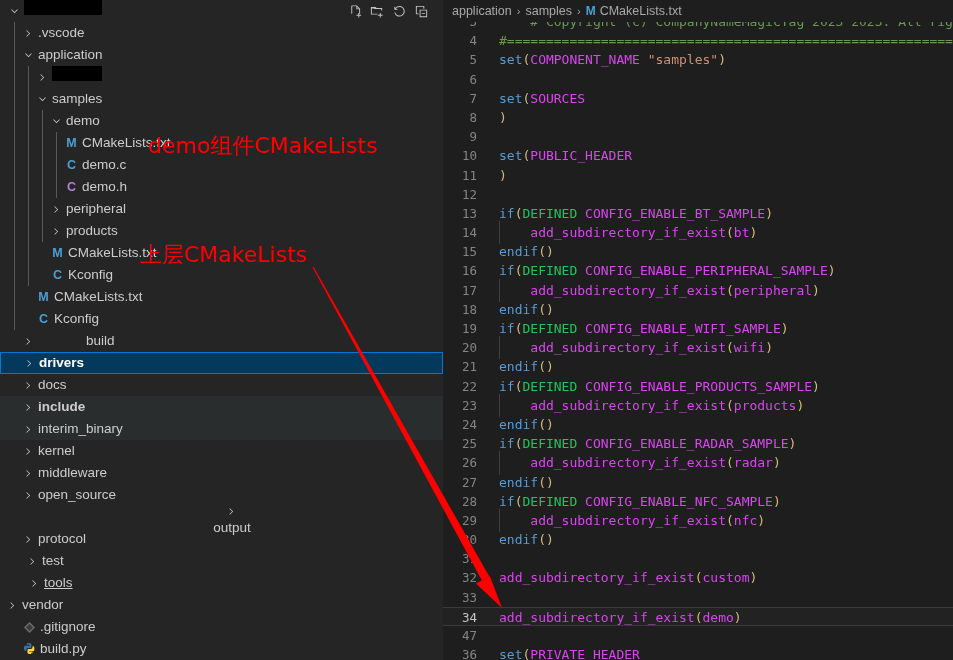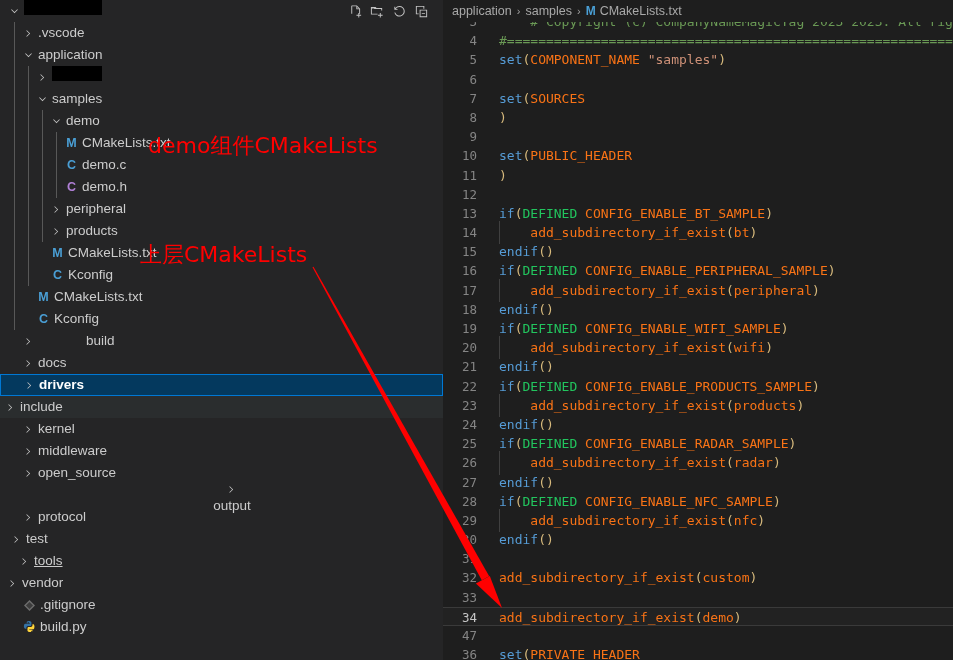--- a/index.html
+++ b/index.html
@@ -127,21 +127,21 @@
   .ind{
     display:inline-block;position:relative;
   }
   .ind::before{
     content:"";position:absolute;left:0;top:-2px;bottom:-2px;width:1px;background:#404040;
   }
   
   .k{color:#569cd6;}      
   .p{color:#d7ba7d;}      
   .v{color:#22c55e;}      
-  .id{color:#f97316;}     
+  .id{color:#d946ef;}     
   .s{color:#ce9178;}      
   .cm{color:#6a9955;}     
 
   
   .anno{
     position:absolute;
     color:#ff0000;
     font-family:"DejaVu Sans","Liberation Sans",sans-serif;
     font-size:22px;
     white-space:nowrap;
@@ -275,44 +275,52 @@
           <span class="lbl">Kconfig</span>
         </div>
         <div class="row" style="padding-left: 20px; gap: 48px;">
           <span class="twisty">
             <svg width="11" height="11" viewBox="0 0 16 16">
               <path d="M5.6 3.1 10.4 8l-4.8 4.9-.8-.8L8.9 8 4.8 3.9z" fill="currentColor"></path>
             </svg>
           </span>
           <span class="lbl">build</span>
         </div>
+        <div class="row selected" style="padding-left: 20px;">
+          <span class="twisty">
+            <svg width="11" height="11" viewBox="0 0 16 16">
+              <path d="M5.6 3.1 10.4 8l-4.8 4.9-.8-.8L8.9 8 4.8 3.9z" fill="currentColor"></path>
+            </svg>
+          </span>
+          <span class="lbl">drivers</span>
+        </div>
         <div class="row" style="padding-left: 20px;">
           <span class="twisty">
             <svg width="11" height="11" viewBox="0 0 16 16">
               <path d="M5.6 3.1 10.4 8l-4.8 4.9-.8-.8L8.9 8 4.8 3.9z" fill="currentColor"></path>
             </svg>
           </span>
           <span class="lbl">docs</span>
         </div>
-        <div class="row selected" style="padding-left: 20px;">
-          <span class="twisty">
-            <svg width="11" height="11" viewBox="0 0 16 16">
-              <path d="M5.6 3.1 10.4 8l-4.8 4.9-.8-.8L8.9 8 4.8 3.9z" fill="currentColor"></path>
-            </svg>
-          </span>
-          <span class="lbl">drivers</span>
-        </div>
-        <div class="row alt" style="padding-left: 2px;">
+        <div class="row alt" style="padding-left: 20px; font-weight: bold;">
           <span class="twisty">
             <svg width="11" height="11" viewBox="0 0 16 16">
               <path d="M5.6 3.1 10.4 8l-4.8 4.9-.8-.8L8.9 8 4.8 3.9z" fill="currentColor"></path>
             </svg>
           </span>
           <span class="lbl">include</span>
         </div>
+        <div class="row alt" style="padding-left: 20px;">
+          <span class="twisty">
+            <svg width="11" height="11" viewBox="0 0 16 16">
+              <path d="M5.6 3.1 10.4 8l-4.8 4.9-.8-.8L8.9 8 4.8 3.9z" fill="currentColor"></path>
+            </svg>
+          </span>
+          <span class="lbl">interim_binary</span>
+        </div>
         <div class="row" style="padding-left: 20px;">
           <span class="twisty">
             <svg width="11" height="11" viewBox="0 0 16 16">
               <path d="M5.6 3.1 10.4 8l-4.8 4.9-.8-.8L8.9 8 4.8 3.9z" fill="currentColor"></path>
             </svg>
           </span>
           <span class="lbl">kernel</span>
         </div>
         <div class="row" style="padding-left: 20px;">
           <span class="twisty">
@@ -339,29 +347,29 @@
           <span class="lbl">output</span>
         </div>
         <div class="row" style="padding-left: 20px;">
           <span class="twisty">
             <svg width="11" height="11" viewBox="0 0 16 16">
               <path d="M5.6 3.1 10.4 8l-4.8 4.9-.8-.8L8.9 8 4.8 3.9z" fill="currentColor"></path>
             </svg>
           </span>
           <span class="lbl">protocol</span>
         </div>
-        <div class="row" style="padding-left: 8px;">
+        <div class="row" style="padding-left: 24px;">
           <span class="twisty">
             <svg width="11" height="11" viewBox="0 0 16 16">
               <path d="M5.6 3.1 10.4 8l-4.8 4.9-.8-.8L8.9 8 4.8 3.9z" fill="currentColor"></path>
             </svg>
           </span>
           <span class="lbl">test</span>
         </div>
-        <div class="row" style="padding-left: 16px; text-decoration: underline;">
+        <div class="row" style="padding-left: 26px; text-decoration: underline;">
           <span class="twisty">
             <svg width="11" height="11" viewBox="0 0 16 16">
               <path d="M5.6 3.1 10.4 8l-4.8 4.9-.8-.8L8.9 8 4.8 3.9z" fill="currentColor"></path>
             </svg>
           </span>
           <span class="lbl">tools</span>
         </div>
         <div class="row" style="padding-left: 4px;">
           <span class="twisty">
             <svg width="11" height="11" viewBox="0 0 16 16">

